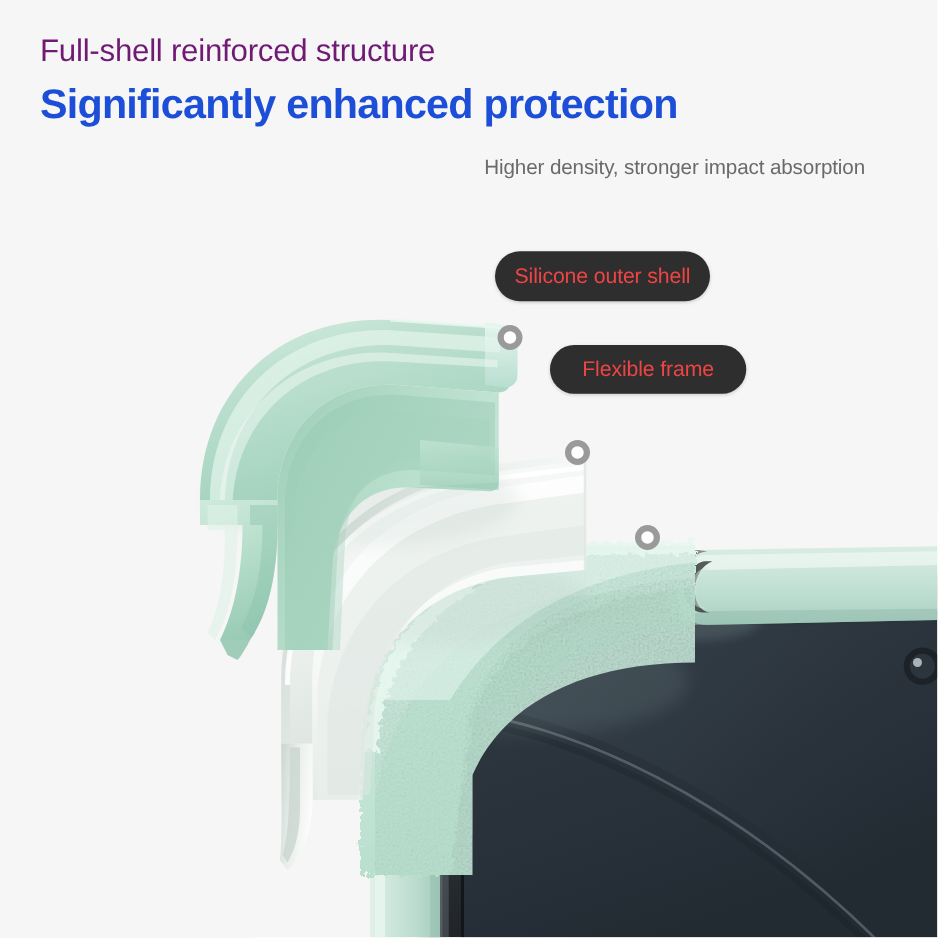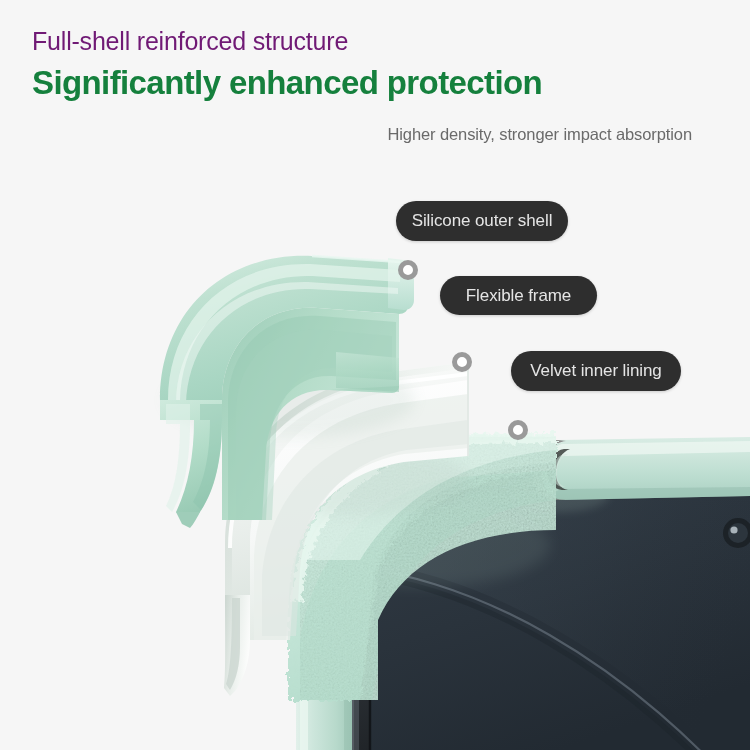--- a/index.html
+++ b/index.html
@@ -28,21 +28,21 @@
     font-size: 25px;
     line-height: 34px;
     color: #701a75;
     font-weight: 400;
     letter-spacing: -0.2px;
     white-space: nowrap;
   }
   #headline {
     font-size: 33px;
     line-height: 42px;
-    color: #15803d;
+    color: #1d4ed8;
     font-weight: 700;
     letter-spacing: -0.6px;
     margin-top: 4px;
     white-space: nowrap;
   }
   #subhead {
     font-size: 16.5px;
     line-height: 24px;
     color: #6a6a6a;
     font-weight: 400;
@@ -59,21 +59,21 @@
     top: 0;
     width: 750px;
     height: 750px;
   }
   #scene svg { display: block; }
 
   
   .pill {
     position: absolute;
     background: #2e2e2e;
-    color: #e5e5e5;
+    color: #ef4444;
     border-radius: 999px;
     display: flex;
     align-items: center;
     justify-content: center;
     font-size: 17px;
     letter-spacing: -0.1px;
     font-weight: 400;
     white-space: nowrap;
     box-shadow: 0 1px 3px rgba(0,0,0,0.18);
   }
@@ -384,15 +384,14 @@
   </div>
 
   <div class="dot" id="dot-shell"></div>
   <div class="dot" id="dot-frame"></div>
   <div class="dot" id="dot-velvet"></div>
 
   <div class="pill" id="pill-shell">Silicone outer shell</div>
 
   <div class="pill" id="pill-frame">Flexible frame</div>
 
-  <div class="pill" id="pill-velvet">Velvet inner lining</div>
 
 </div>
 
 </body></html>

